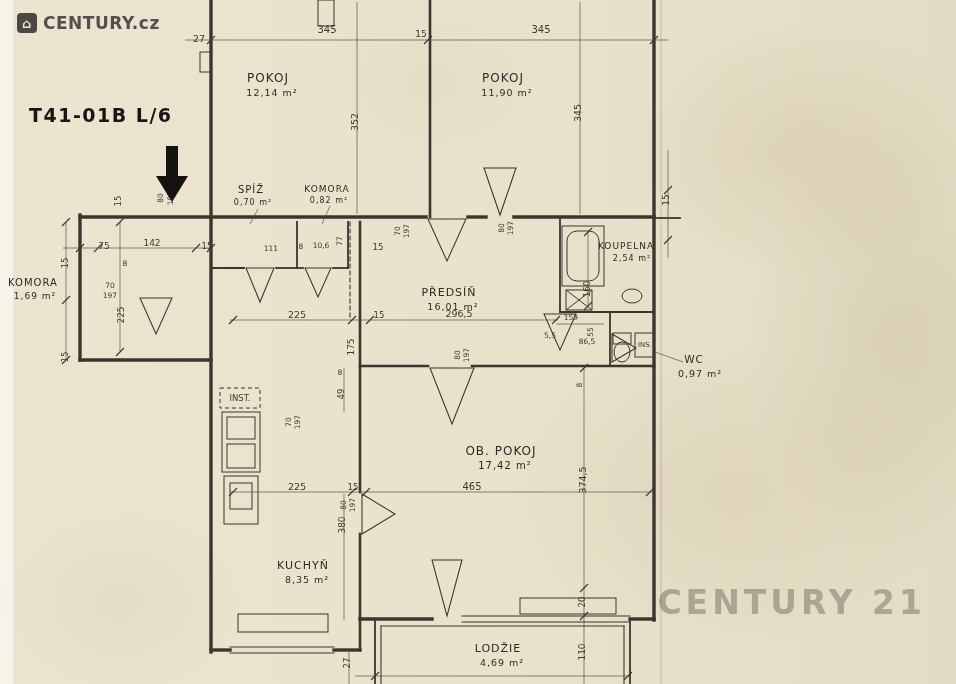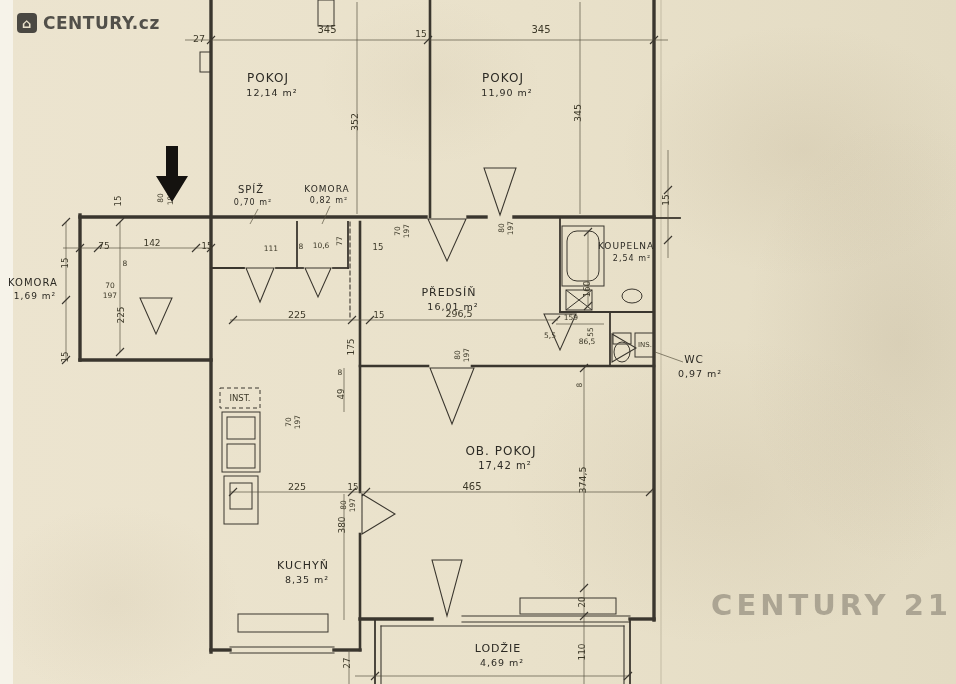--- a/index.html
+++ b/index.html
@@ -18,21 +18,21 @@
       radial-gradient(160px 120px at 45% 12%, rgba(150,130,95,0.06), transparent 70%);
   }
   .left-margin{position:absolute;left:0;top:0;width:13px;height:100%;background:rgba(255,255,255,0.55);}
   .sheet-edge{position:absolute;left:660px;top:0;width:2px;height:100%;background:rgba(60,50,30,0.10);}
   .brand{position:absolute;top:13px;left:17px;display:flex;align-items:center;gap:6px;
     color:#46443f;font-weight:bold;font-size:17px;letter-spacing:0.5px;opacity:0.92;}
   .brand-icon{width:20px;height:20px;background:#3d3b37;color:#e9e1ca;display:flex;
     align-items:center;justify-content:center;border-radius:4px;font-size:13px;line-height:1;}
   .plan-title{position:absolute;left:29px;top:104px;font-size:19px;font-weight:bold;
     letter-spacing:1.5px;color:#171614;}
-  .century{position:absolute;right:4px;bottom:62px;font-size:29px;font-weight:bold;
+  .century{position:absolute;right:30px;bottom:62px;font-size:33px;font-weight:bold;
     letter-spacing:4px;color:rgba(115,109,97,0.5);}
   svg{position:absolute;inset:0;}
   .w{stroke:#3a362e;fill:none;stroke-linecap:square;}
   .w4{stroke-width:3.4;} .w3{stroke-width:2.6;} .w2{stroke-width:1.8;} .thin{stroke-width:1.1;}
   .dash{stroke-dasharray:4 3;}
   .dim{stroke:#5a5442;stroke-width:0.7;fill:none;}
   .tick{stroke:#3a362e;stroke-width:1.1;}
   .door{fill:none;stroke:#3a362e;stroke-width:1.05;}
   .fix{fill:none;stroke:#3a362e;stroke-width:1;}
   .room-text{fill:#2c2a24;letter-spacing:1px;}
@@ -269,15 +269,16 @@
       </g>
 
     <polygon points="166,146 178,146 178,176 188,176 172,202 156,176 166,176" fill="#14120f"></polygon>
   </svg>
 
   <div class="brand">
     <span class="brand-icon">⌂</span>
     <span>CENTURY.cz</span>
   </div>
 
+  <div class="plan-title">T41-01B L/6</div>
 
   <div class="century">CENTURY 21</div>
 </div>
 
 </body></html>

